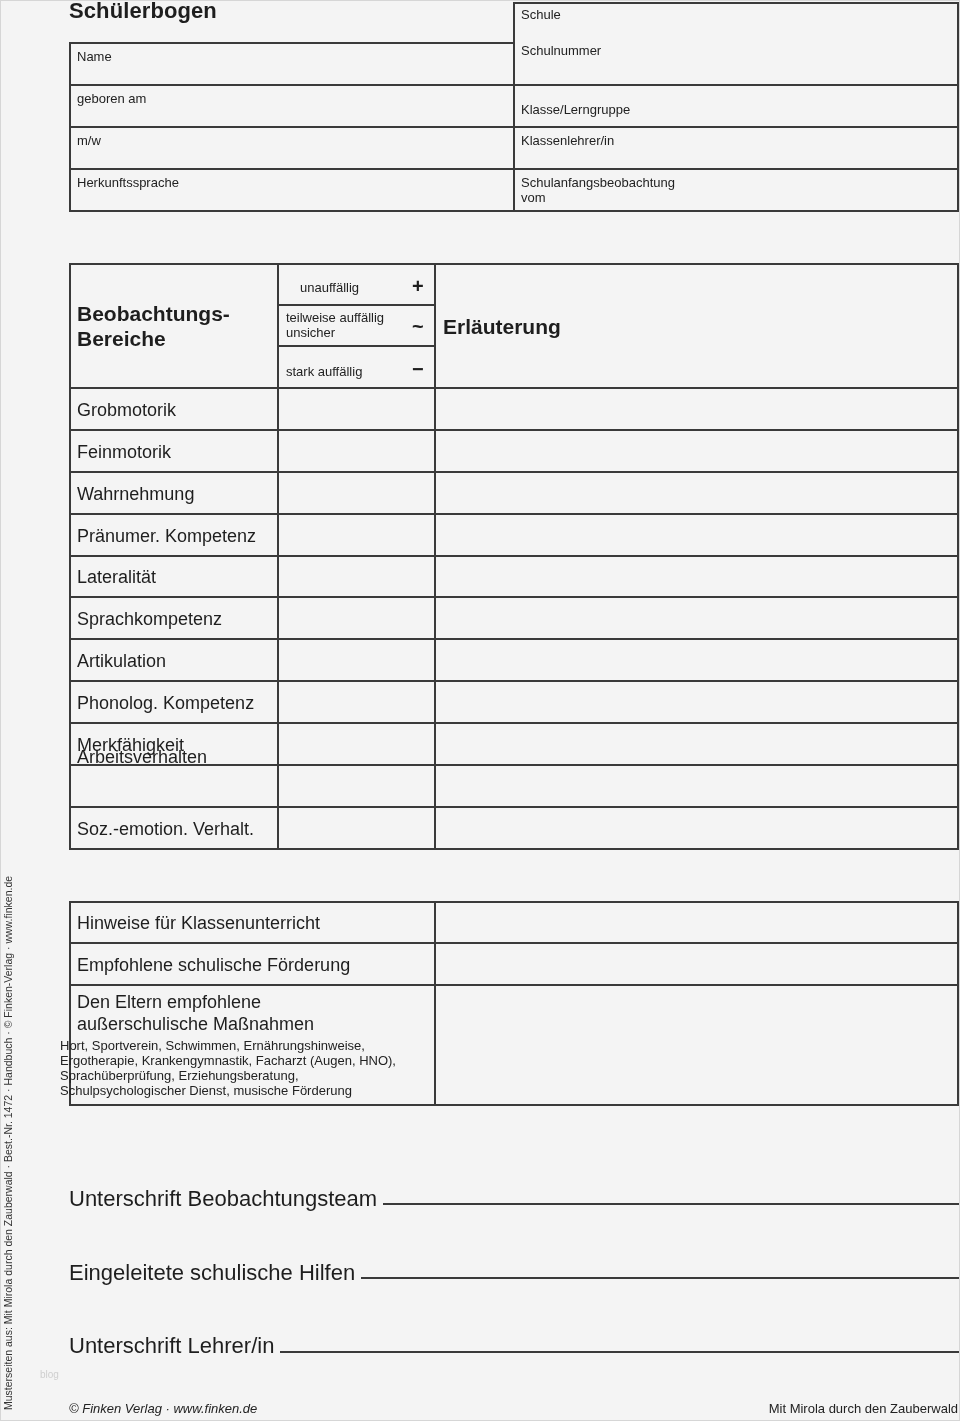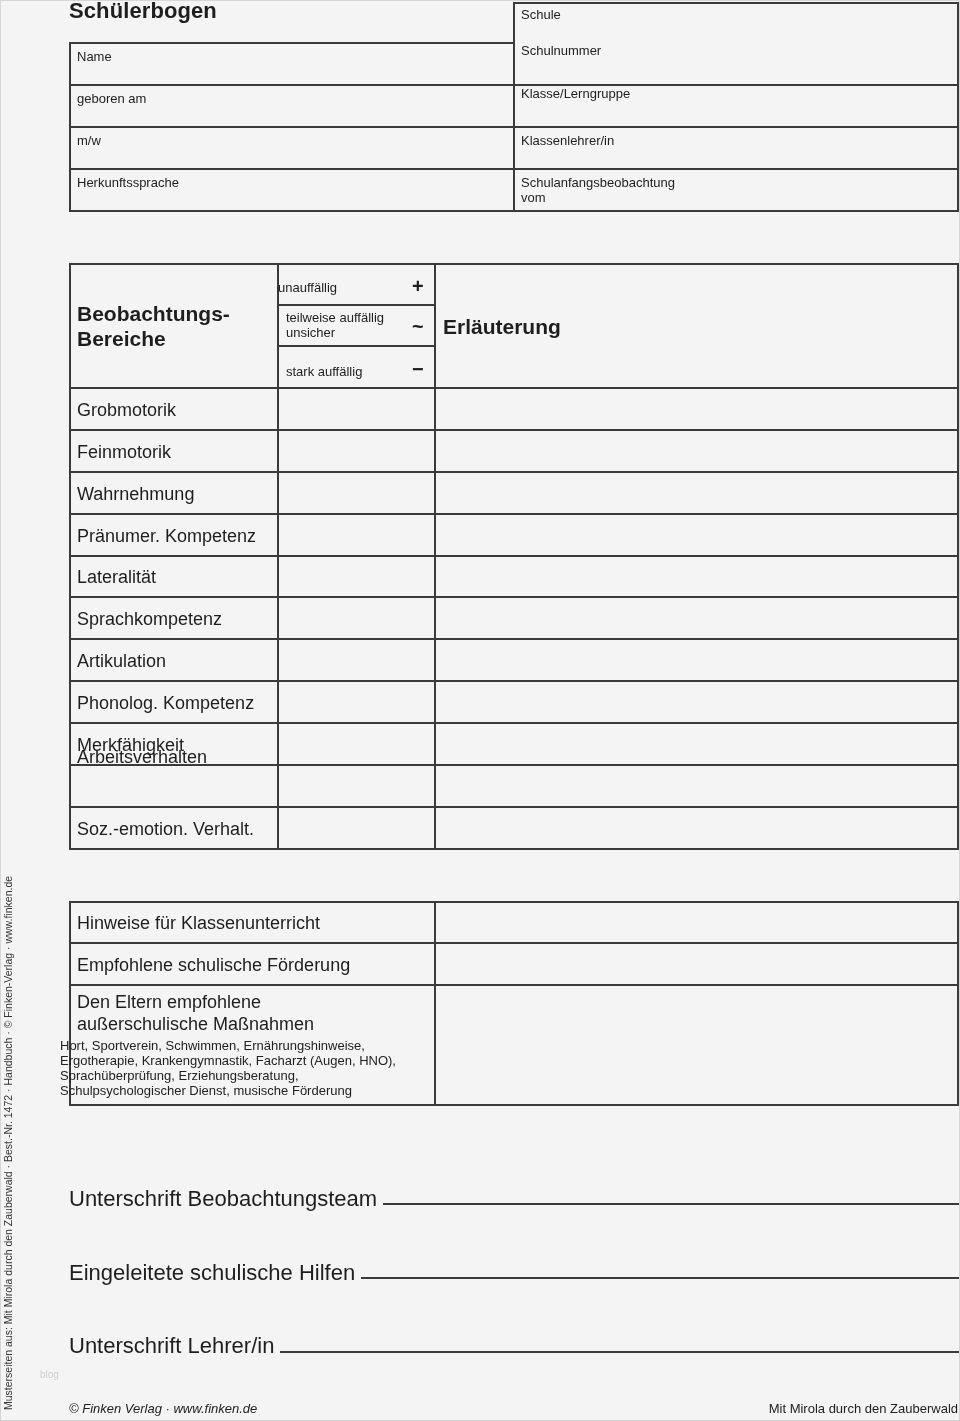--- a/index.html
+++ b/index.html
@@ -49,21 +49,21 @@
   <div class="cell" style="left:513px; top:126px; width:446px; height:44px;"></div>
   <div class="cell" style="left:513px; top:168px; width:446px; height:44px;"></div>
 
   <div class="lbl" style="left:77px; top:49px;">Name</div>
   <div class="lbl" style="left:77px; top:91px;">geboren am</div>
   <div class="lbl" style="left:77px; top:133px;">m/w</div>
   <div class="lbl" style="left:77px; top:175px;">Herkunftssprache</div>
 
   <div class="lbl" style="left:521px; top:7px;">Schule</div>
   <div class="lbl" style="left:521px; top:43px;">Schulnummer</div>
-  <div class="lbl" style="left:521px; top:86px;">Klasse/Lerngruppe</div>
+  <div class="lbl" style="left:521px; top:102px;">Klasse/Lerngruppe</div>
   <div class="lbl" style="left:521px; top:133px;">Klassenlehrer/in</div>
   <div class="lbl" style="left:521px; top:175px;">
     <div>Schulanfangsbeobachtung</div>
     <div>vom</div>
   </div>
 </div>
 
 <div>
 
   <div class="cell" style="left:69px; top:263px; width:890px; height:587px;"></div>
@@ -85,21 +85,21 @@
   <div class="hline" style="left:69px; top:680px; width:890px;"></div>
   <div class="hline" style="left:69px; top:722px; width:890px;"></div>
   <div class="hline" style="left:69px; top:764px; width:890px;"></div>
   <div class="hline" style="left:69px; top:806px; width:890px;"></div>
 
   <div class="obs-head-big" style="left:77px; top:301px;">
     <div>Beobachtungs-</div>
     <div>Bereiche</div>
   </div>
 
-  <div class="scale-lbl" style="left:278px; top:280px;text-align:center;">unauffällig</div>
+  <div class="scale-lbl" style="left:300px; top:280px;text-align:center;">unauffällig</div>
   <div class="scale-sym" style="left:412px; top:276px;">+</div>
 
   <div class="scale-lbl" style="left:286px; top:310px;">
     <div>teilweise auffällig</div>
     <div>unsicher</div>
   </div>
   <div class="scale-sym" style="left:412px; top:316px;">~</div>
 
   <div class="scale-lbl" style="left:286px; top:364px;">stark auffällig</div>
   <div class="scale-sym" style="left:412px; top:359px;">−</div>

